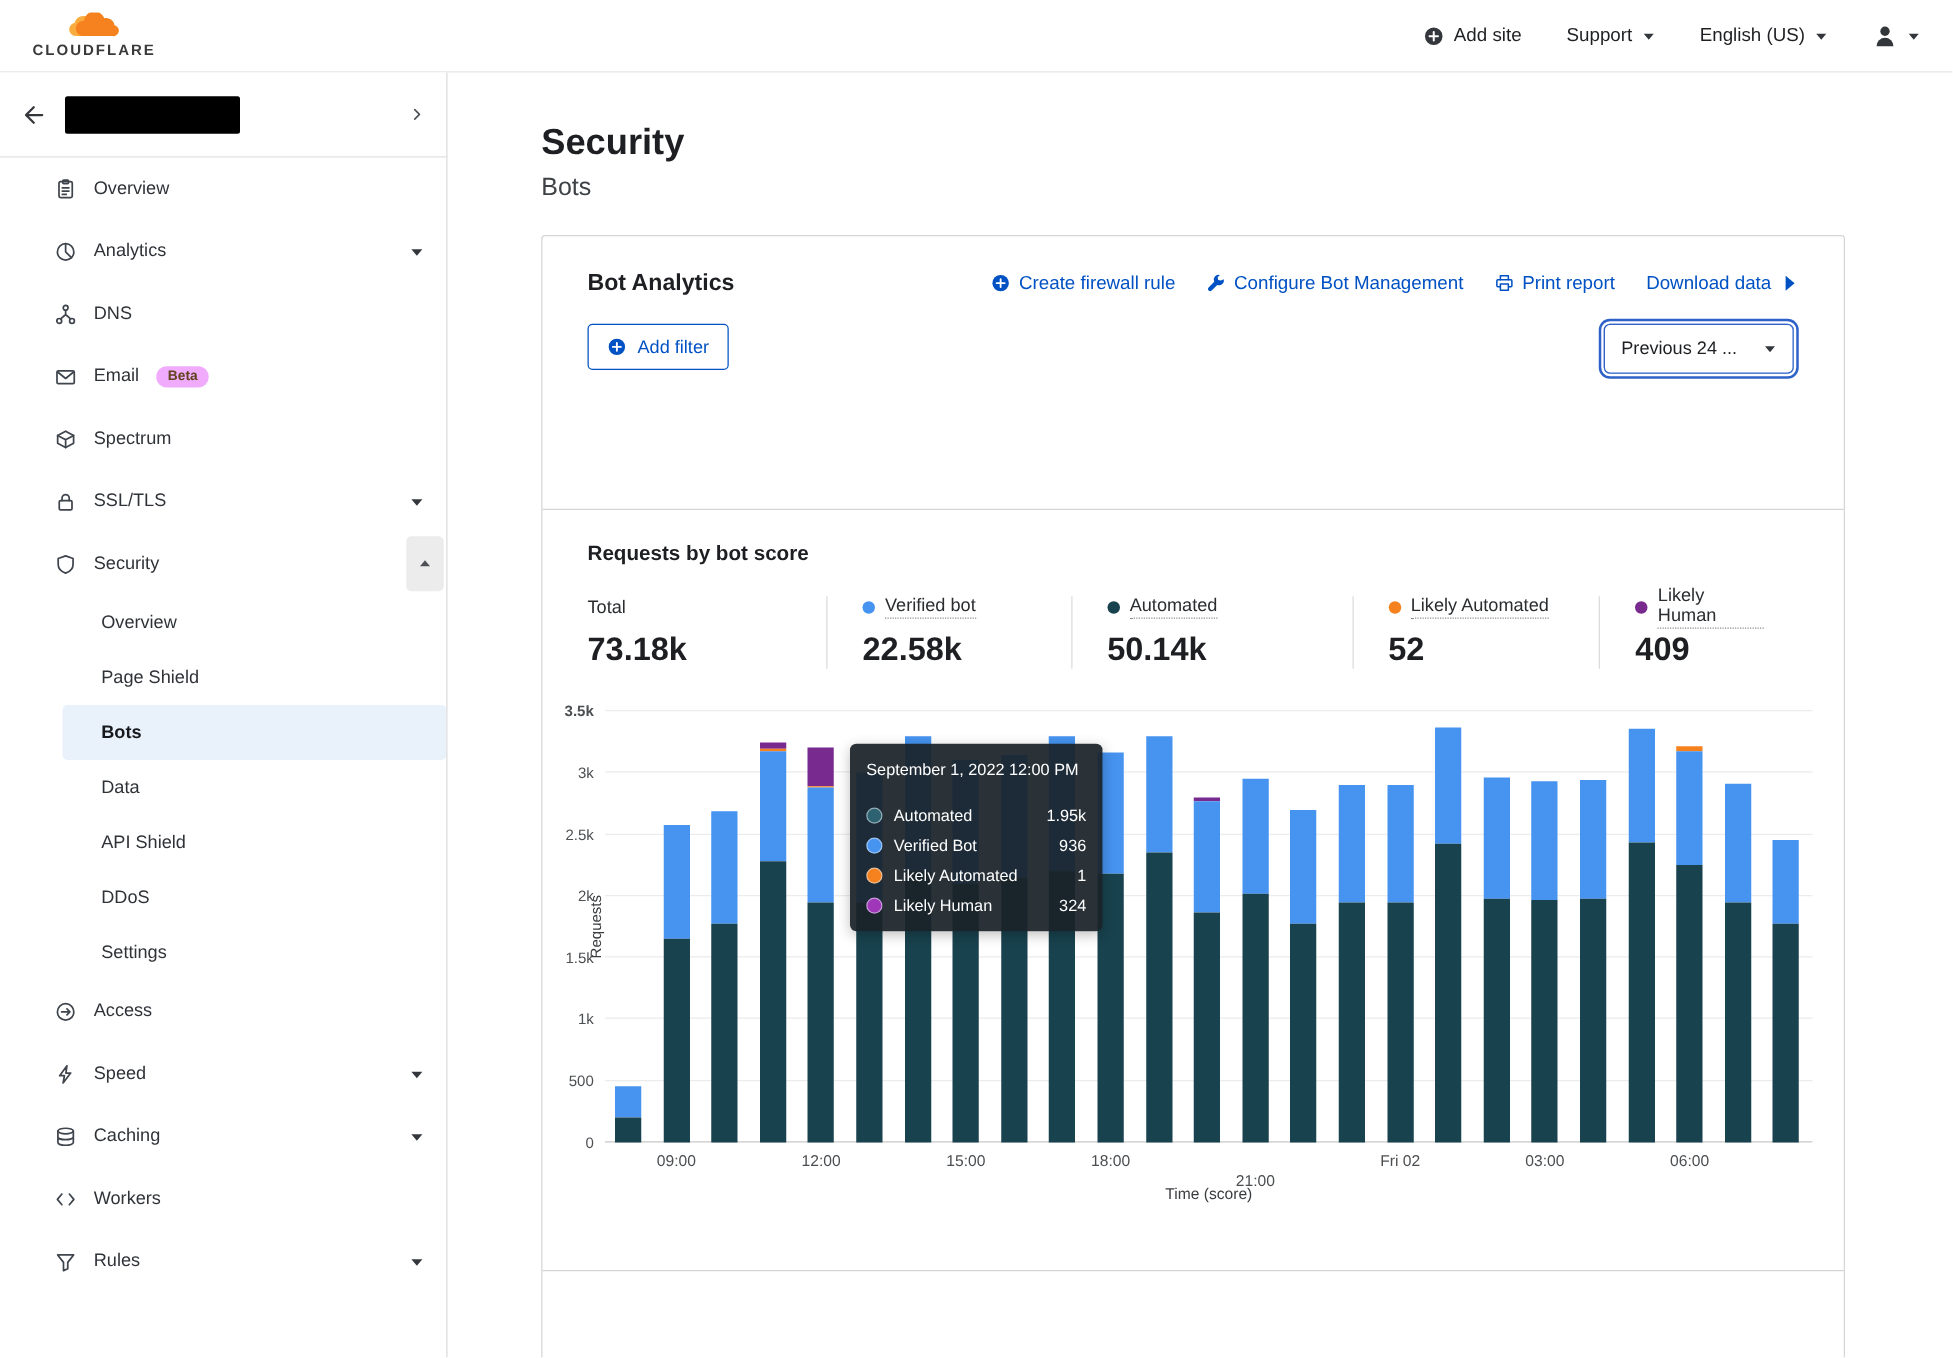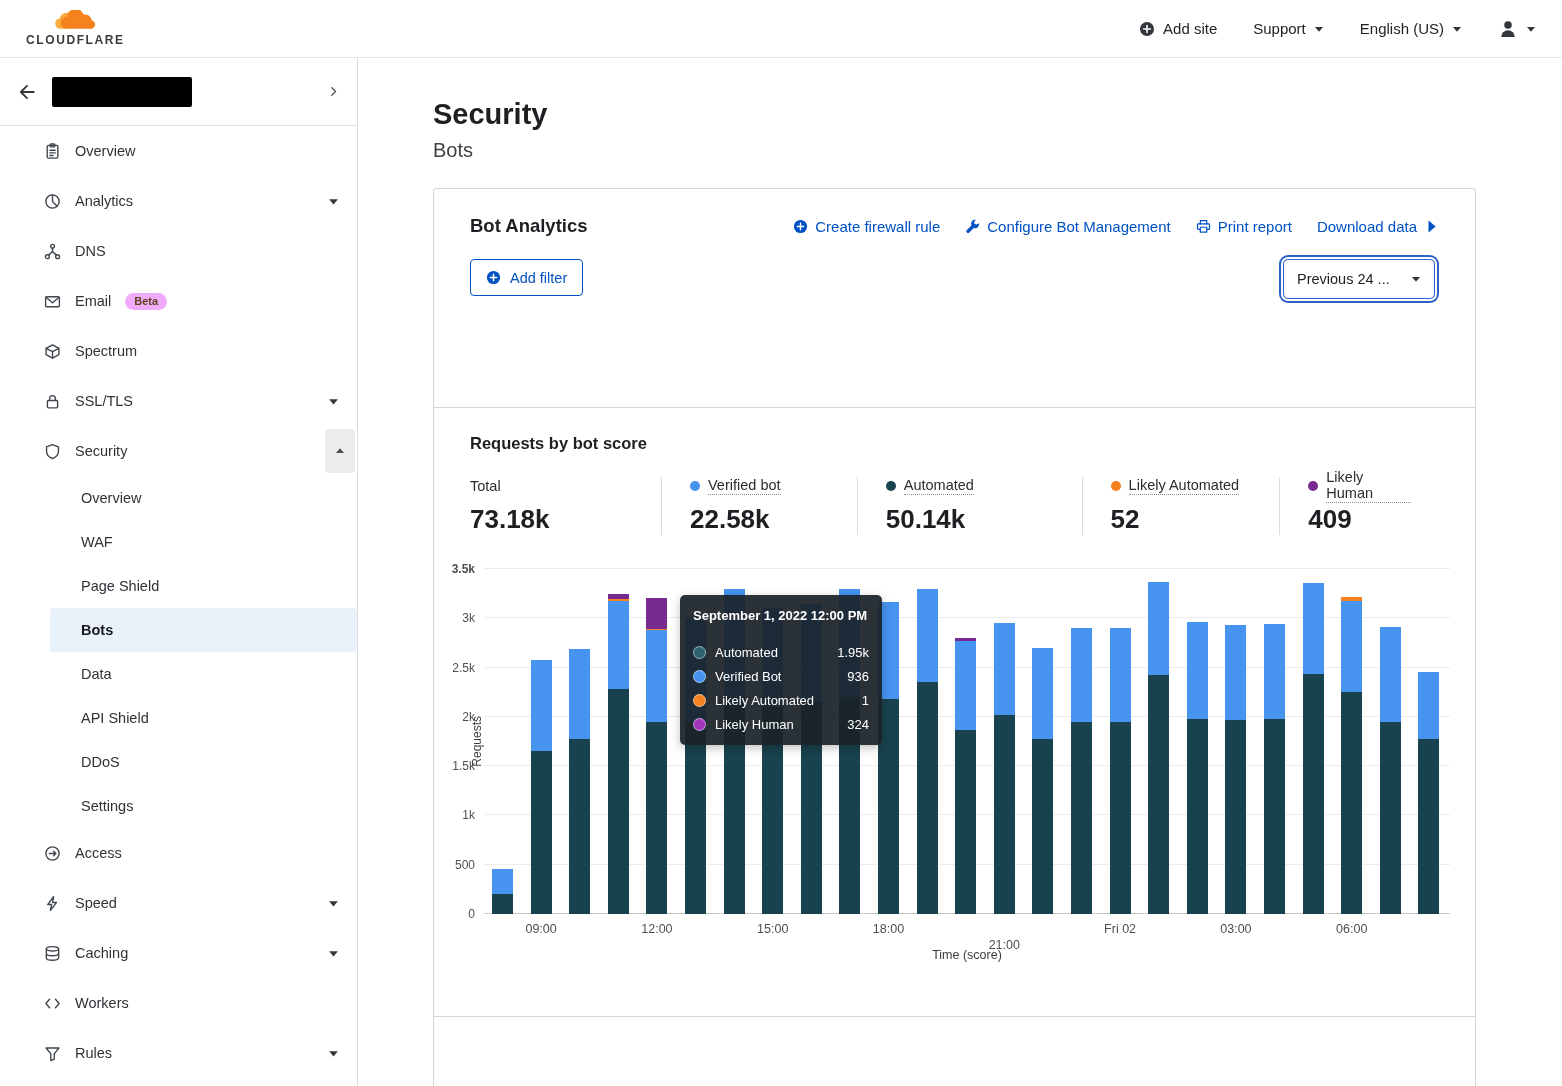--- a/index.html
+++ b/index.html
@@ -94,21 +94,21 @@
   .gridline.zero{background:#c9c9c9}
   .bar{position:absolute;bottom:0;width:21px;display:flex;flex-direction:column-reverse}
   .seg{width:100%}
   .x-labels{position:relative;height:18px;margin-top:8px;font-size:12.5px;color:#4c4f52;width:966px}
   .x-label{position:absolute;transform:translateX(-50%);white-space:nowrap}
   .x-axis-title{width:966px;text-align:center;font-size:12.5px;color:#3a3d40;margin-top:8px}
 
   
   .tooltip{position:absolute;left:196px;top:26px;width:202px;background:rgba(26,34,41,0.93);
     border-radius:5px;padding:13px;color:#fff;z-index:5;box-shadow:0 3px 10px rgba(0,0,0,0.25)}
-  .tt-title{font-size:13px;font-weight:700;margin-bottom:22px}
+  .tt-title{font-size:13px;font-weight:400;margin-bottom:22px}
   .tt-row{display:flex;align-items:center;gap:9px;font-size:13px;margin-top:9px}
   .tt-dot{width:13px;height:13px;border-radius:50%;border:1.5px solid rgba(230,238,242,0.55);flex-shrink:0}
   .tt-val{margin-left:auto}
 
   .card-next{border-top:1px solid #d5d5d5;height:220px}
 </style>
 </head>
 <body>
 
 <div class="app">
@@ -260,23 +260,20 @@
             <span class="collapse-handle">
               <svg viewBox="0 0 10 10">
                 <path d="M1 7h8L5 2.2z" fill="currentColor"></path>
               </svg>
             </span>
           </div>
           <div class="nav-sub">
             <span>Overview</span>
           </div>
           <div class="nav-sub">
-            <span>WAF</span>
-          </div>
-          <div class="nav-sub">
             <span>Page Shield</span>
           </div>
           <div class="nav-sub active">
             <span>Bots</span>
           </div>
           <div class="nav-sub">
             <span>Data</span>
           </div>
           <div class="nav-sub">
             <span>API Shield</span>

